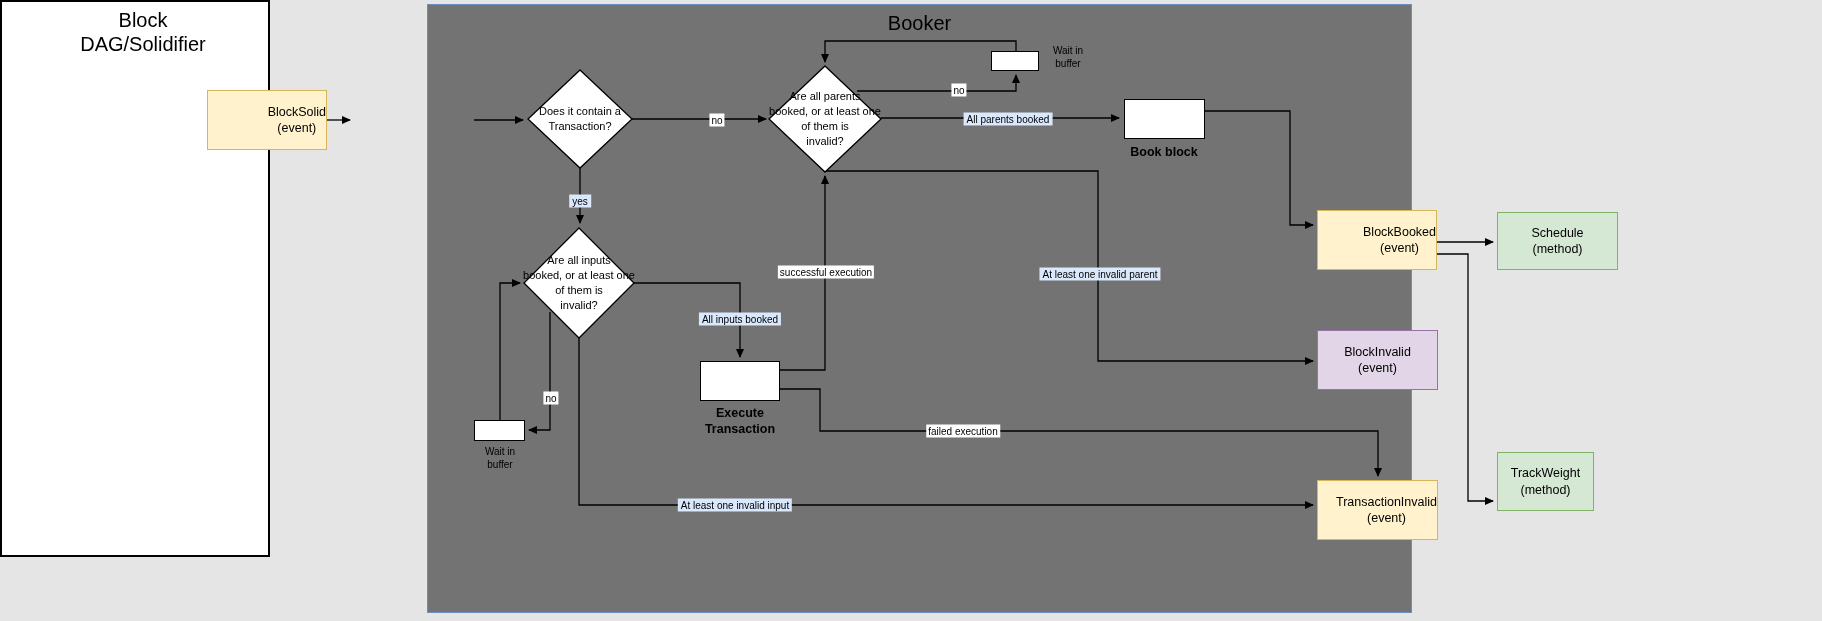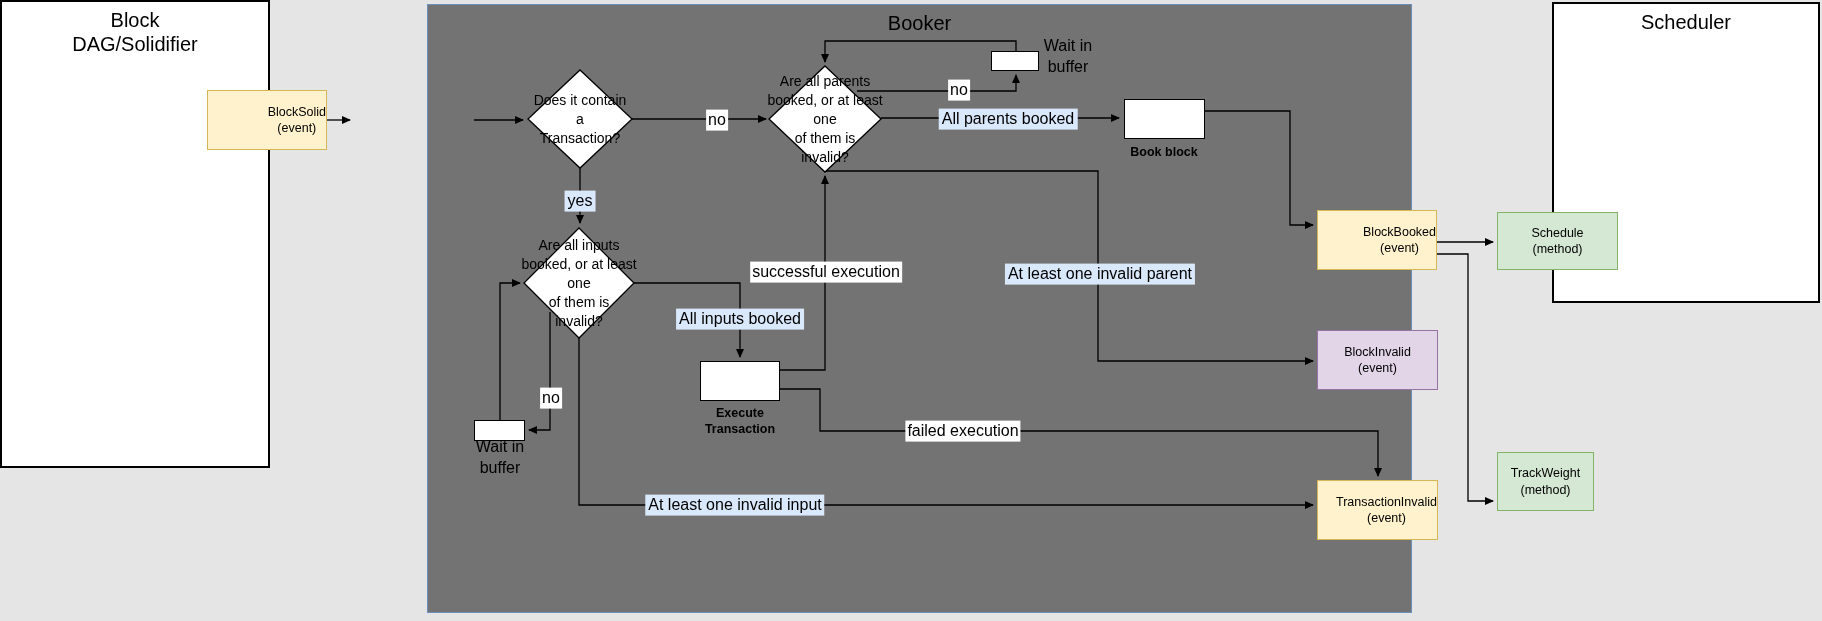--- a/index.html
+++ b/index.html
@@ -14,42 +14,39 @@
 
   #edges{position:absolute;left:0;top:0;z-index:3;pointer-events:none;}
 
   .node{position:absolute;box-sizing:border-box;display:flex;align-items:center;justify-content:center;
         text-align:center;font-size:12.5px;line-height:1.3;color:#000;white-space:pre-line;z-index:2;}
   .node.yellow{background:#fff2cc;border:1.5px solid #d6b656;justify-content:flex-end;}
   .node.green{background:#d5e8d4;border:1.5px solid #82b366;}
   .node.purple{background:#e1d5e7;border:1.5px solid #9673a6;}
   .node.plain{background:#ffffff;border:1.5px solid #000000;}
 
-  .lbl{position:absolute;transform:translate(-50%,-50%);text-align:center;font-size:16px;line-height:1.3;
+  .lbl{position:absolute;transform:translate(-50%,-50%);text-align:center;font-size:10px;line-height:1.3;
        color:#000;white-space:pre-line;z-index:4;}
   .lbl.bold{font-weight:bold;font-size:12.5px;}
   .lbl.whitebg{background:#ffffff;padding:0 2px;}
   .lbl.bluebg{background:#dae8fc;padding:0 3px;}
-  .diamond-lbl{position:absolute;transform:translate(-50%,-50%);text-align:center;font-size:14px;
+  .diamond-lbl{position:absolute;transform:translate(-50%,-50%);text-align:center;font-size:11px;
        line-height:1.35;color:#000;white-space:pre-line;z-index:4;}
 </style>
 </head>
 <body>
 
 <div id="canvas">
 
-  <div class="panel white" style="left:0;top:0;width:270px;height:468px;">
+  <div class="panel white" style="left:0;top:0;width:270px;height:557px;padding-left:8px;">
     <div class="panel-title">Block
 DAG/Solidifier</div>
   </div>
   <div class="panel blue" style="left:427px;top:4px;width:985px;height:609px;">
     <div class="panel-title">Booker</div>
-  </div>
-  <div class="panel white" style="left:1552px;top:2px;width:268px;height:301px;">
-    <div class="panel-title">Scheduler</div>
   </div>
 
   <div class="node yellow" style="left:207px;top:90px;width:120px;height:60px;">
     <div>BlockSolid
 (event)</div>
   </div>
   <div class="node plain" style="left:991px;top:51px;width:48px;height:20px;"></div>
   <div class="node plain" style="left:1124px;top:99px;width:81px;height:40px;"></div>
   <div class="node yellow" style="left:1317px;top:210px;width:120px;height:60px;">
     <div>BlockBooked

